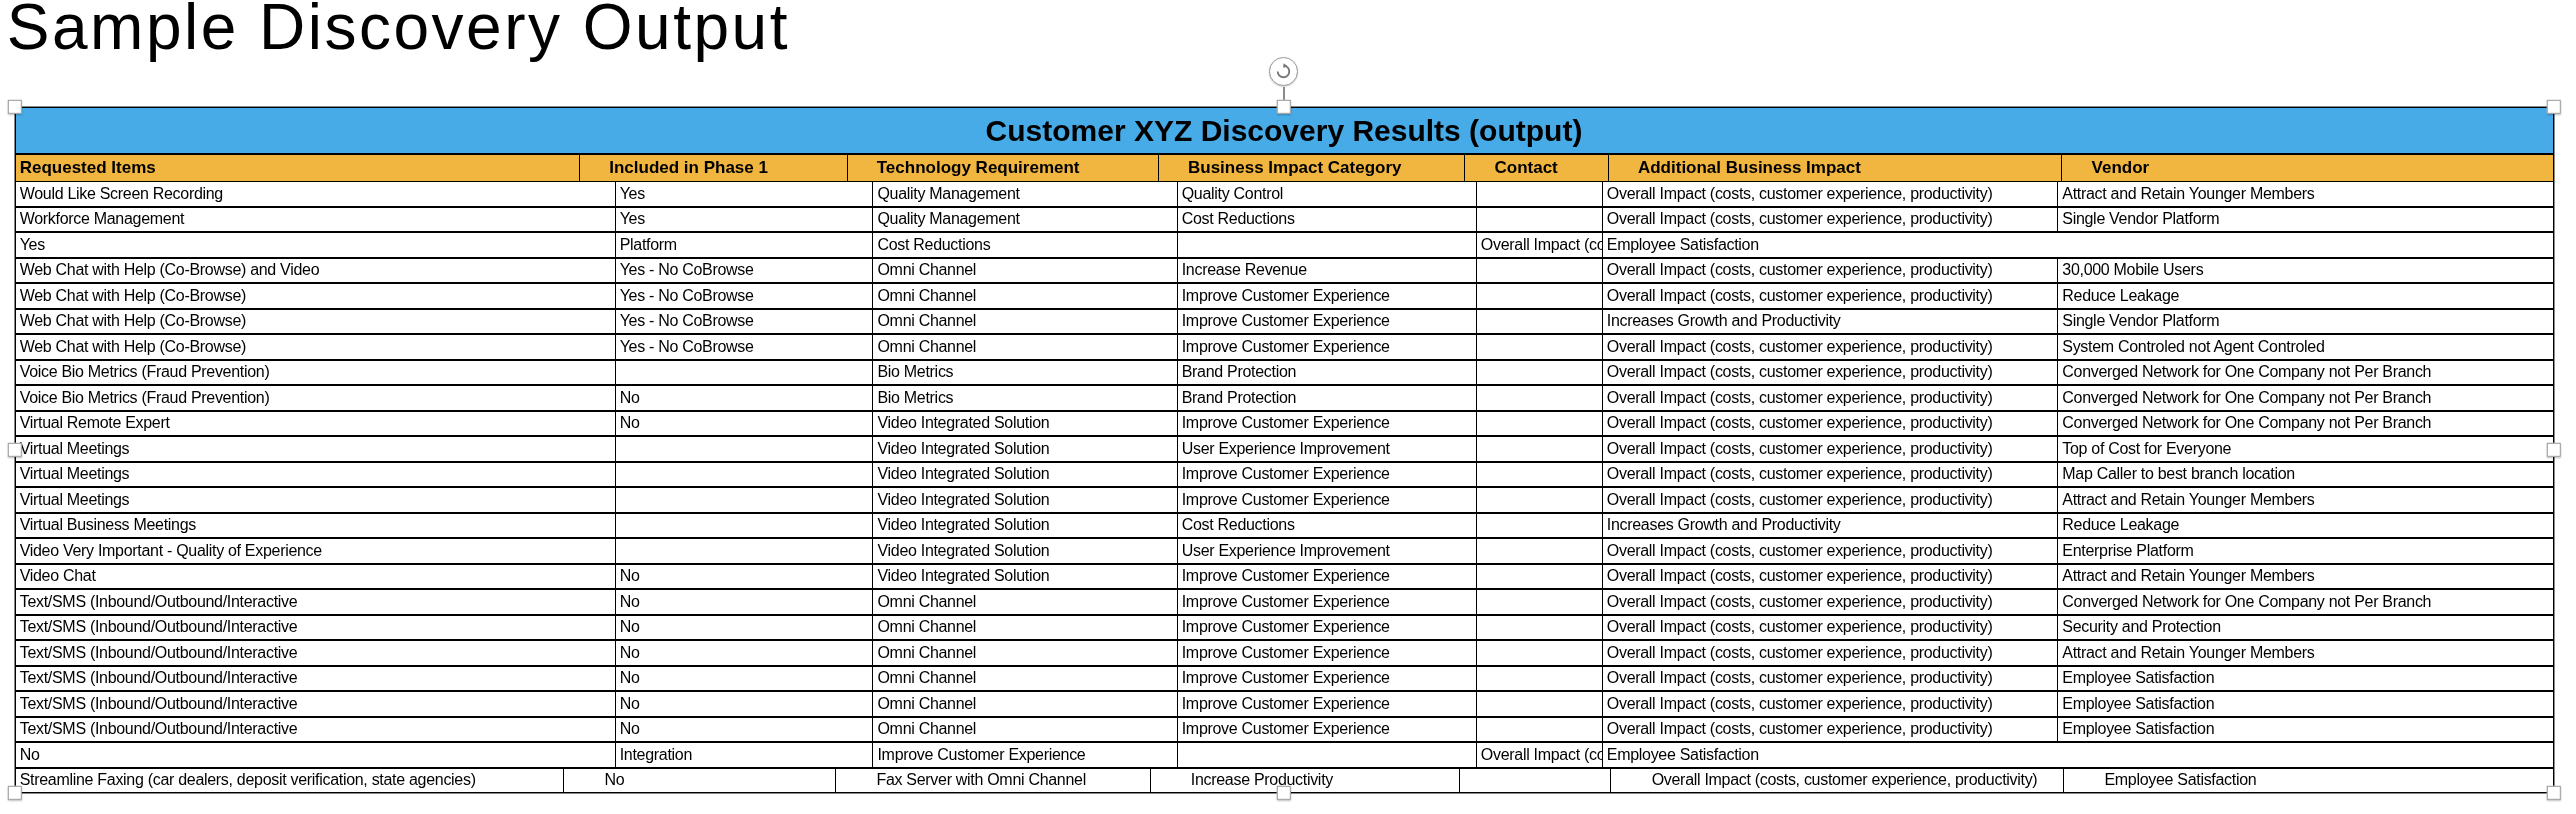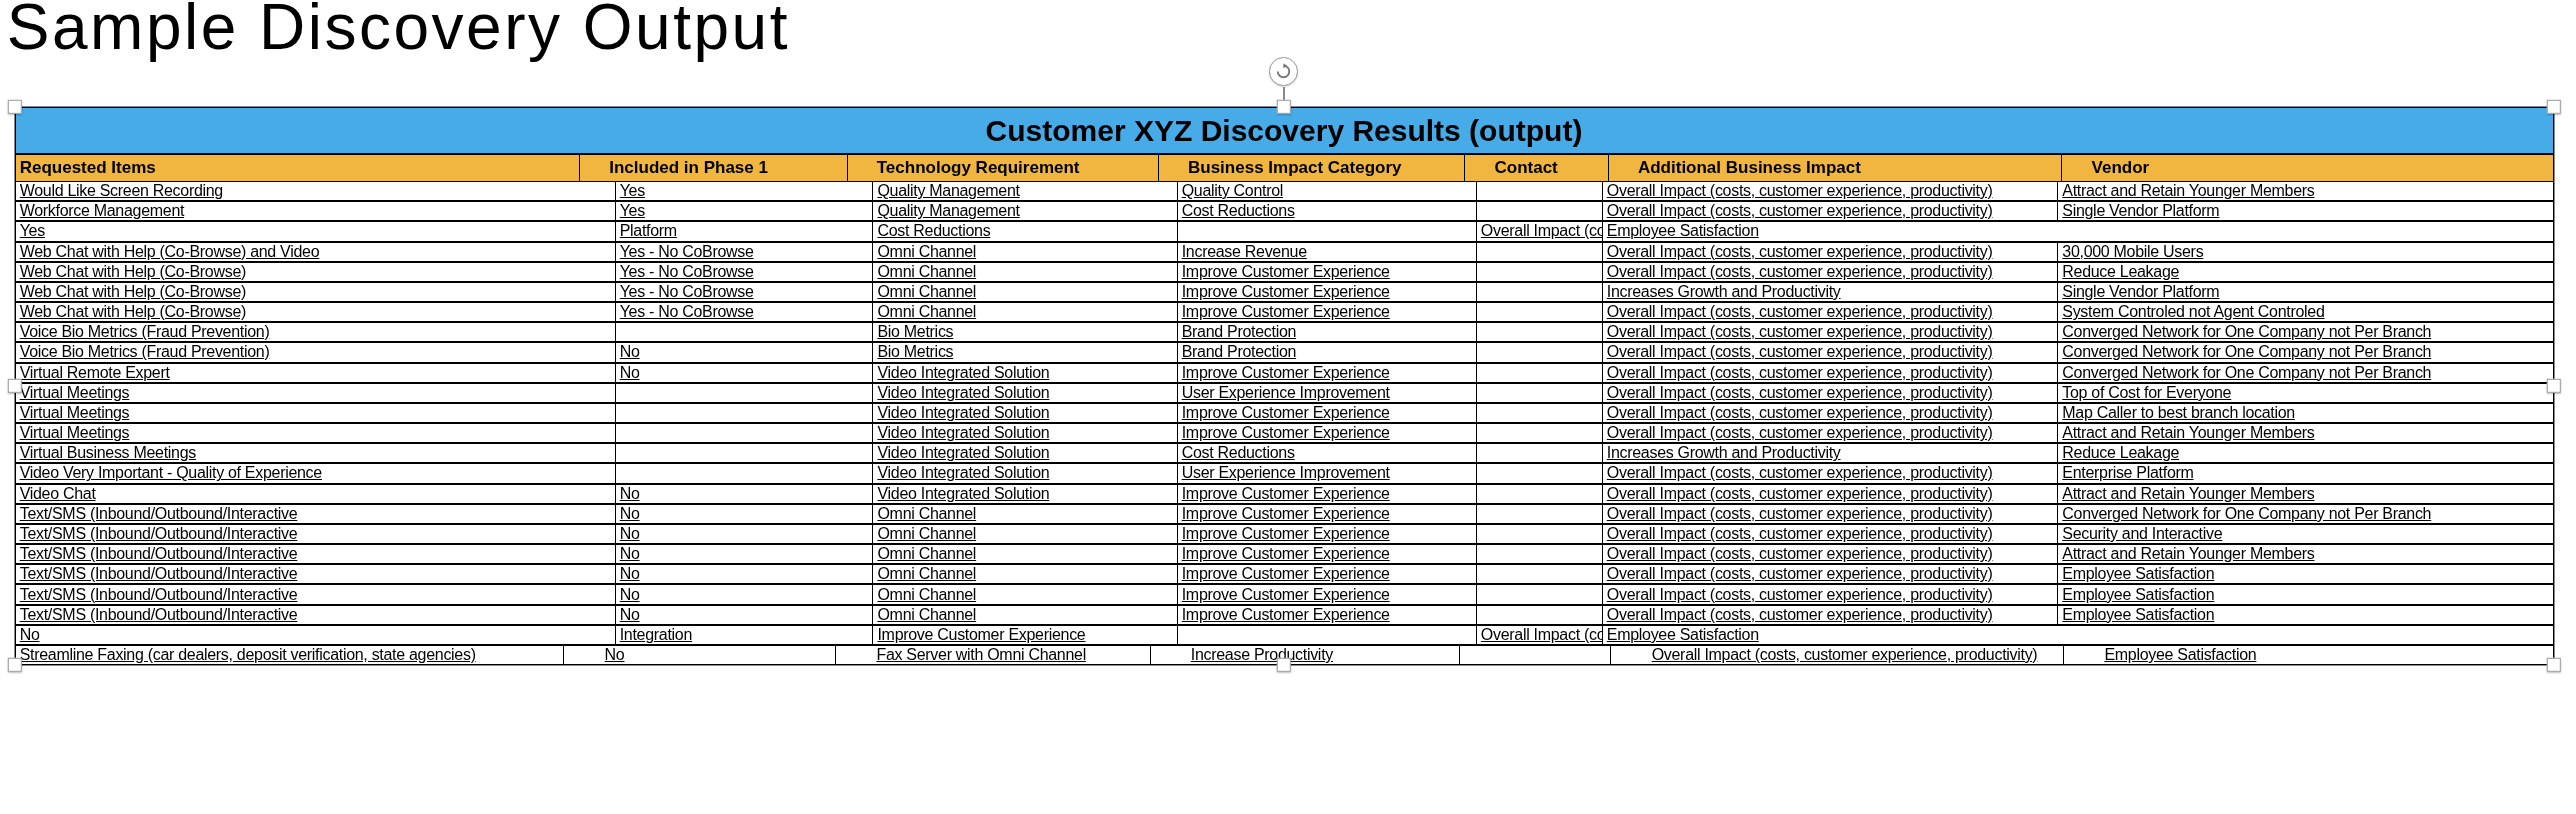--- a/index.html
+++ b/index.html
@@ -8,21 +8,21 @@
     font-family:"Liberation Sans", sans-serif;color:#000;
   }
   
   .page-title{
     position:absolute;left:6.8px;top:-10px;
     font-size:64px;font-weight:400;letter-spacing:2.5px;color:#000;
     white-space:nowrap;
   }
   
   .sel-frame{
-    position:absolute;left:13.5px;top:106px;width:2541px;height:560px;
+    position:absolute;left:13.5px;top:106px;width:2541px;height:688px;
     border:1.7px solid #8a8a8a;box-sizing:border-box;background:#fff;
   }
   .table-outer{
     position:absolute;left:0;top:0;right:0;bottom:0;
     border:1.7px solid #000;box-sizing:border-box;
     display:flex;flex-direction:column;
   }
   .title-bar{
     height:47px;flex:0 0 47px;background:var(--accent-blue,#47ABE8);
     border-bottom:2.5px solid #000;box-sizing:border-box;
@@ -36,21 +36,21 @@
   }
   .header-row .hcell{
     font-weight:700;font-size:17px;display:flex;align-items:center;
     padding:0 0 0 4.2px;border-right:1.7px solid #000;box-sizing:border-box;
     white-space:nowrap;overflow:hidden;
   }
   .header-row .hcell:last-child{border-right:none;}
   .tbody{flex:1 1 auto;display:flex;flex-direction:column;}
   .trow{
     flex:1 1 0;display:grid;grid-template-columns:710fr 305fr 360fr 354fr 149fr 539fr 585fr;
-    border-bottom:2.5px solid #000;box-sizing:border-box;background:#fff;text-decoration:underline;
+    border-bottom:2.5px solid #000;box-sizing:border-box;background:#fff;
   }
   .trow:last-child{border-bottom:none;gap:36px;}
   .tcell{
     font-size:16px;display:flex;align-items:center;padding:0 1.7px 0 4.2px;
     border-right:1.7px solid #000;box-sizing:border-box;
     white-space:nowrap;overflow:hidden;letter-spacing:-0.3px;
   }
   .tcell:last-child{border-right:none;}
   
   .handle{
@@ -256,21 +256,21 @@
           <div class="tcell">Overall Impact (costs, customer experience, productivity)</div>
           <div class="tcell">Converged Network for One Company not Per Branch</div>
         </div>
         <div class="trow">
           <div class="tcell">Text/SMS (Inbound/Outbound/Interactive</div>
           <div class="tcell">No</div>
           <div class="tcell">Omni Channel</div>
           <div class="tcell">Improve Customer Experience</div>
           <div class="tcell"></div>
           <div class="tcell">Overall Impact (costs, customer experience, productivity)</div>
-          <div class="tcell">Security and Interactive</div>
+          <div class="tcell">Security and Protection</div>
         </div>
         <div class="trow">
           <div class="tcell">Text/SMS (Inbound/Outbound/Interactive</div>
           <div class="tcell">No</div>
           <div class="tcell">Omni Channel</div>
           <div class="tcell">Improve Customer Experience</div>
           <div class="tcell"></div>
           <div class="tcell">Overall Impact (costs, customer experience, productivity)</div>
           <div class="tcell">Attract and Retain Younger Members</div>
         </div>

